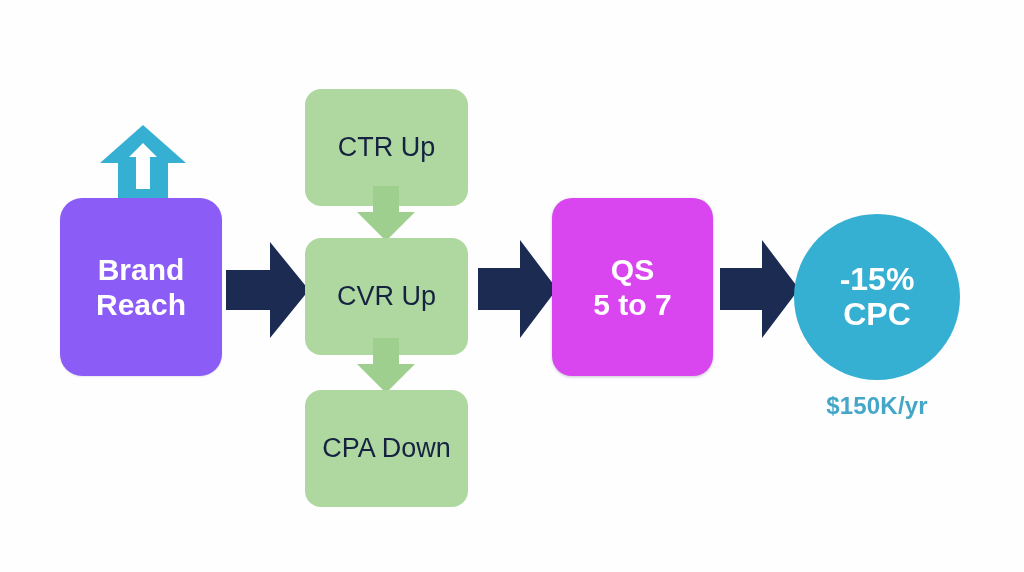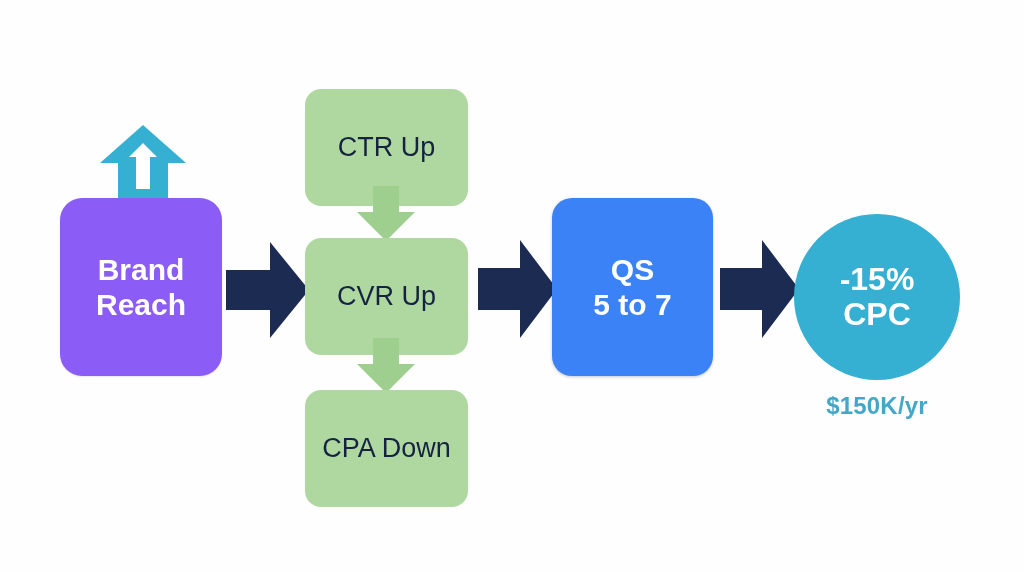--- a/index.html
+++ b/index.html
@@ -61,21 +61,21 @@
   .node-metric.m1 { top: 89px; }
   .node-metric.m2 { top: 238px; }
   .node-metric.m3 { top: 390px; text-align: center; }
 
   
   .node-outcome {
     left: 552px;
     top: 198px;
     width: 161px;
     height: 178px;
-    background: #3b82f6;
+    background: #d946ef;
     color: #ffffff;
     font-size: 30px;
     font-weight: 600;
     border-radius: 20px;
     box-shadow: 0 1px 3px rgba(20,30,60,0.25);
   }
 
   
   .node-result {
     left: 794px;

